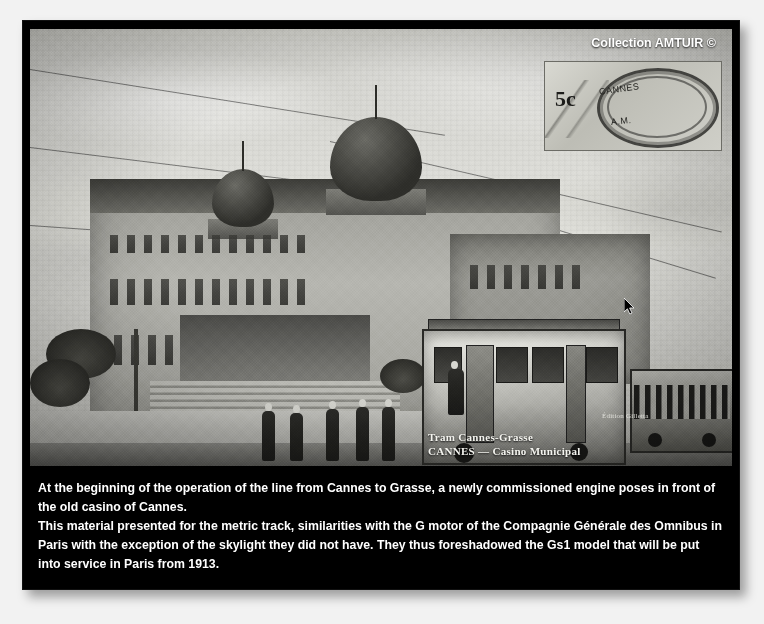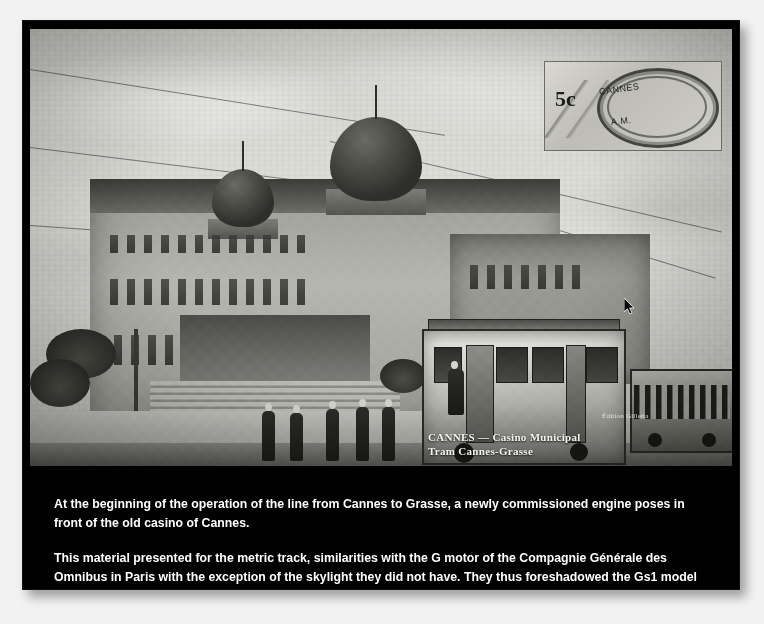--- a/index.html
+++ b/index.html
@@ -361,21 +361,21 @@
     width: 702px;
     color: #ffffff;
     font-size: 12.3px;
     font-weight: bold;
     line-height: 19px;
     font-family: "Liberation Sans", sans-serif;
     padding: 6px 8px 0 8px;
     box-sizing: border-box;
   }
   .caption p {
-    margin: 16px;
+    margin: 0;
   }
   .cursor {
     position: absolute;
     left: 624px;
     top: 298px;
     width: 12px;
     height: 18px;
     z-index: 10;
   }
 </style>
@@ -494,25 +494,26 @@
       <div class="stamp">
         <div class="stamp-diag"></div>
         <div class="stamp-value">5c</div>
         <div class="stamp-oval"></div>
         <div class="stamp-oval2"></div>
         <div class="stamp-txt stamp-t1">CANNES</div>
         <div class="stamp-txt stamp-t2">A.M.</div>
       </div>
 
       <div class="overlay-credit">
+        <div>Collection AMTUIR ©</div>
       </div>
 
       <div class="postcard-caption">
+        <div>Tram Cannes-Grasse</div>
         <div>CANNES — Casino Municipal</div>
-        <div>Tram Cannes-Grasse</div>
       </div>
       <div class="postcard-editor">Édition Gilletta</div>
 
     </div>
 
     <div class="caption">
       <p>At the beginning of the operation of the line from Cannes to Grasse, a newly commissioned engine poses in front of the old casino of Cannes.</p>
       <p>This material presented for the metric track, similarities with the G motor of the Compagnie Générale des Omnibus in Paris with the exception of the skylight they did not have. They thus foreshadowed the Gs1 model that will be put into service in Paris from 1913.</p>
     </div>
 

